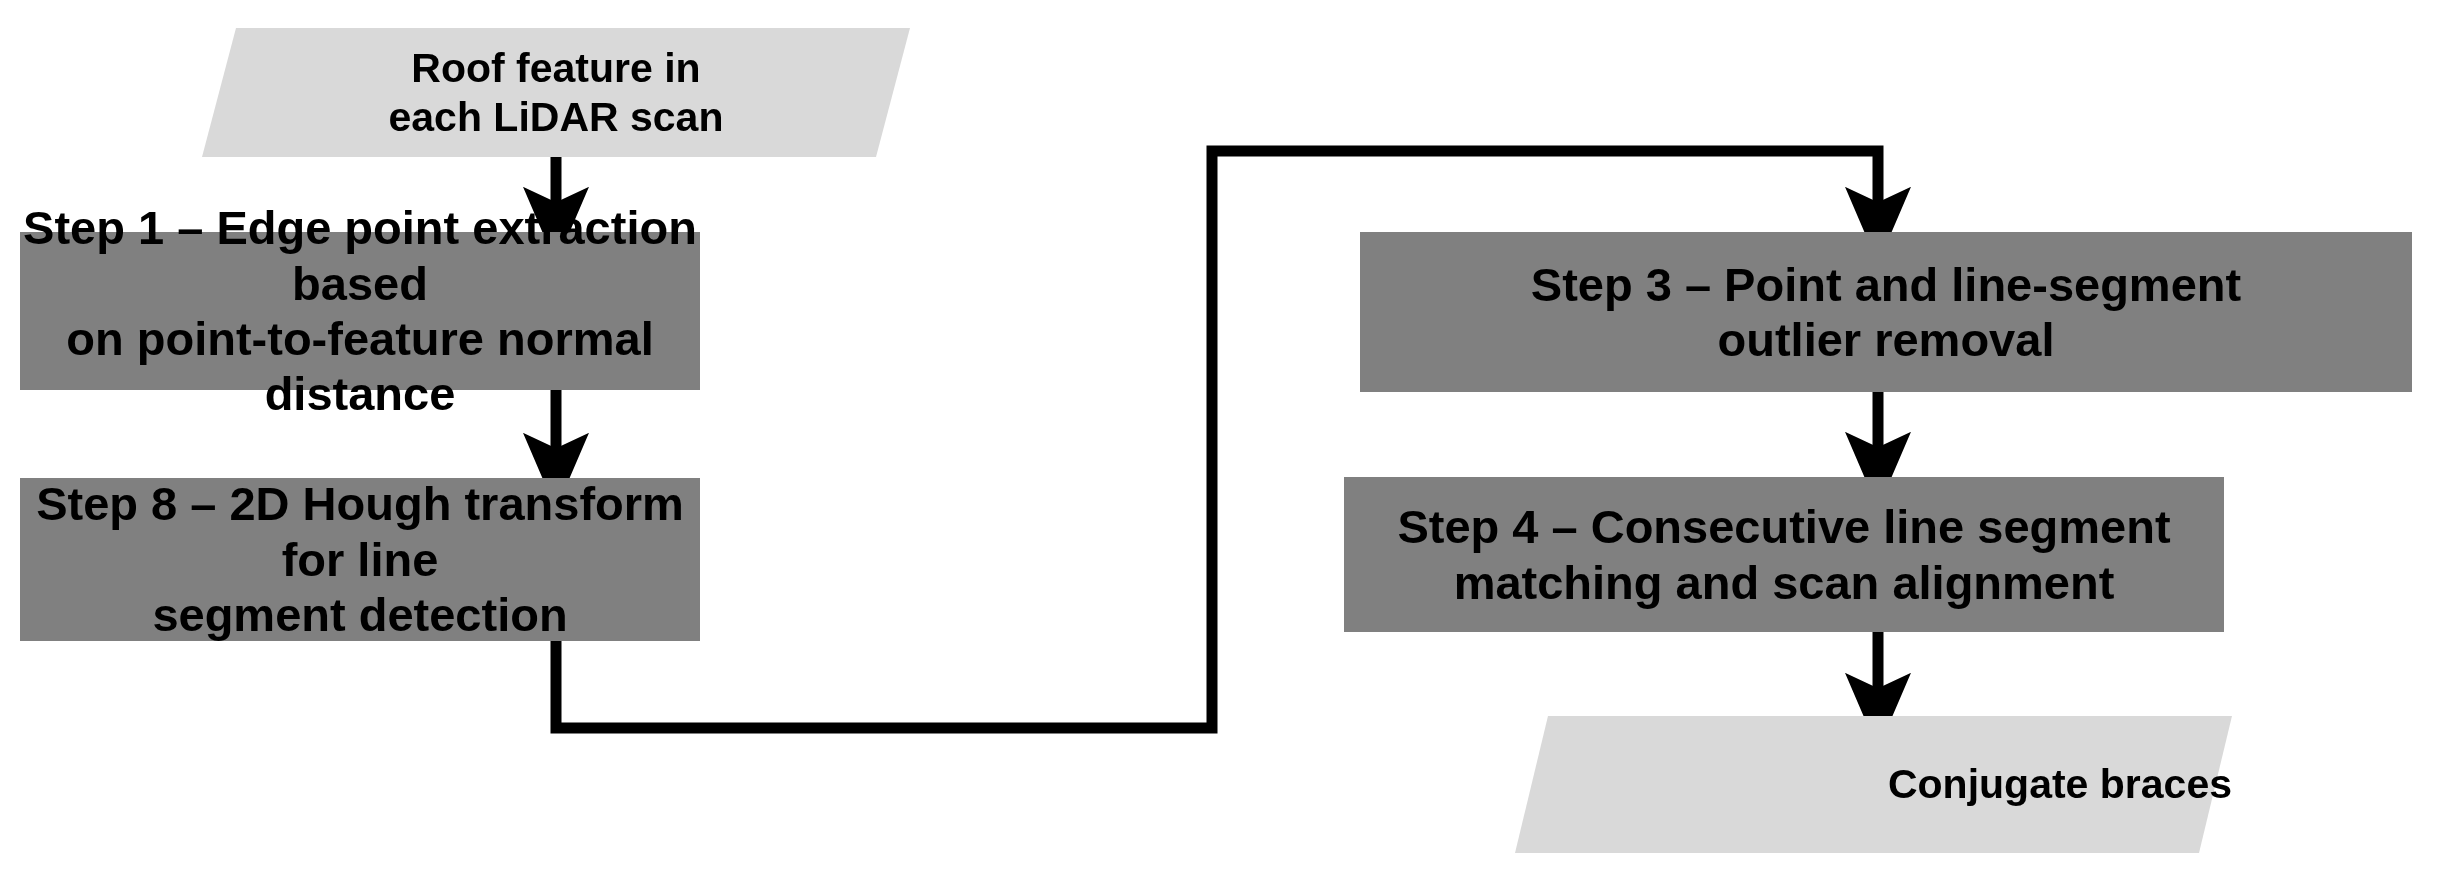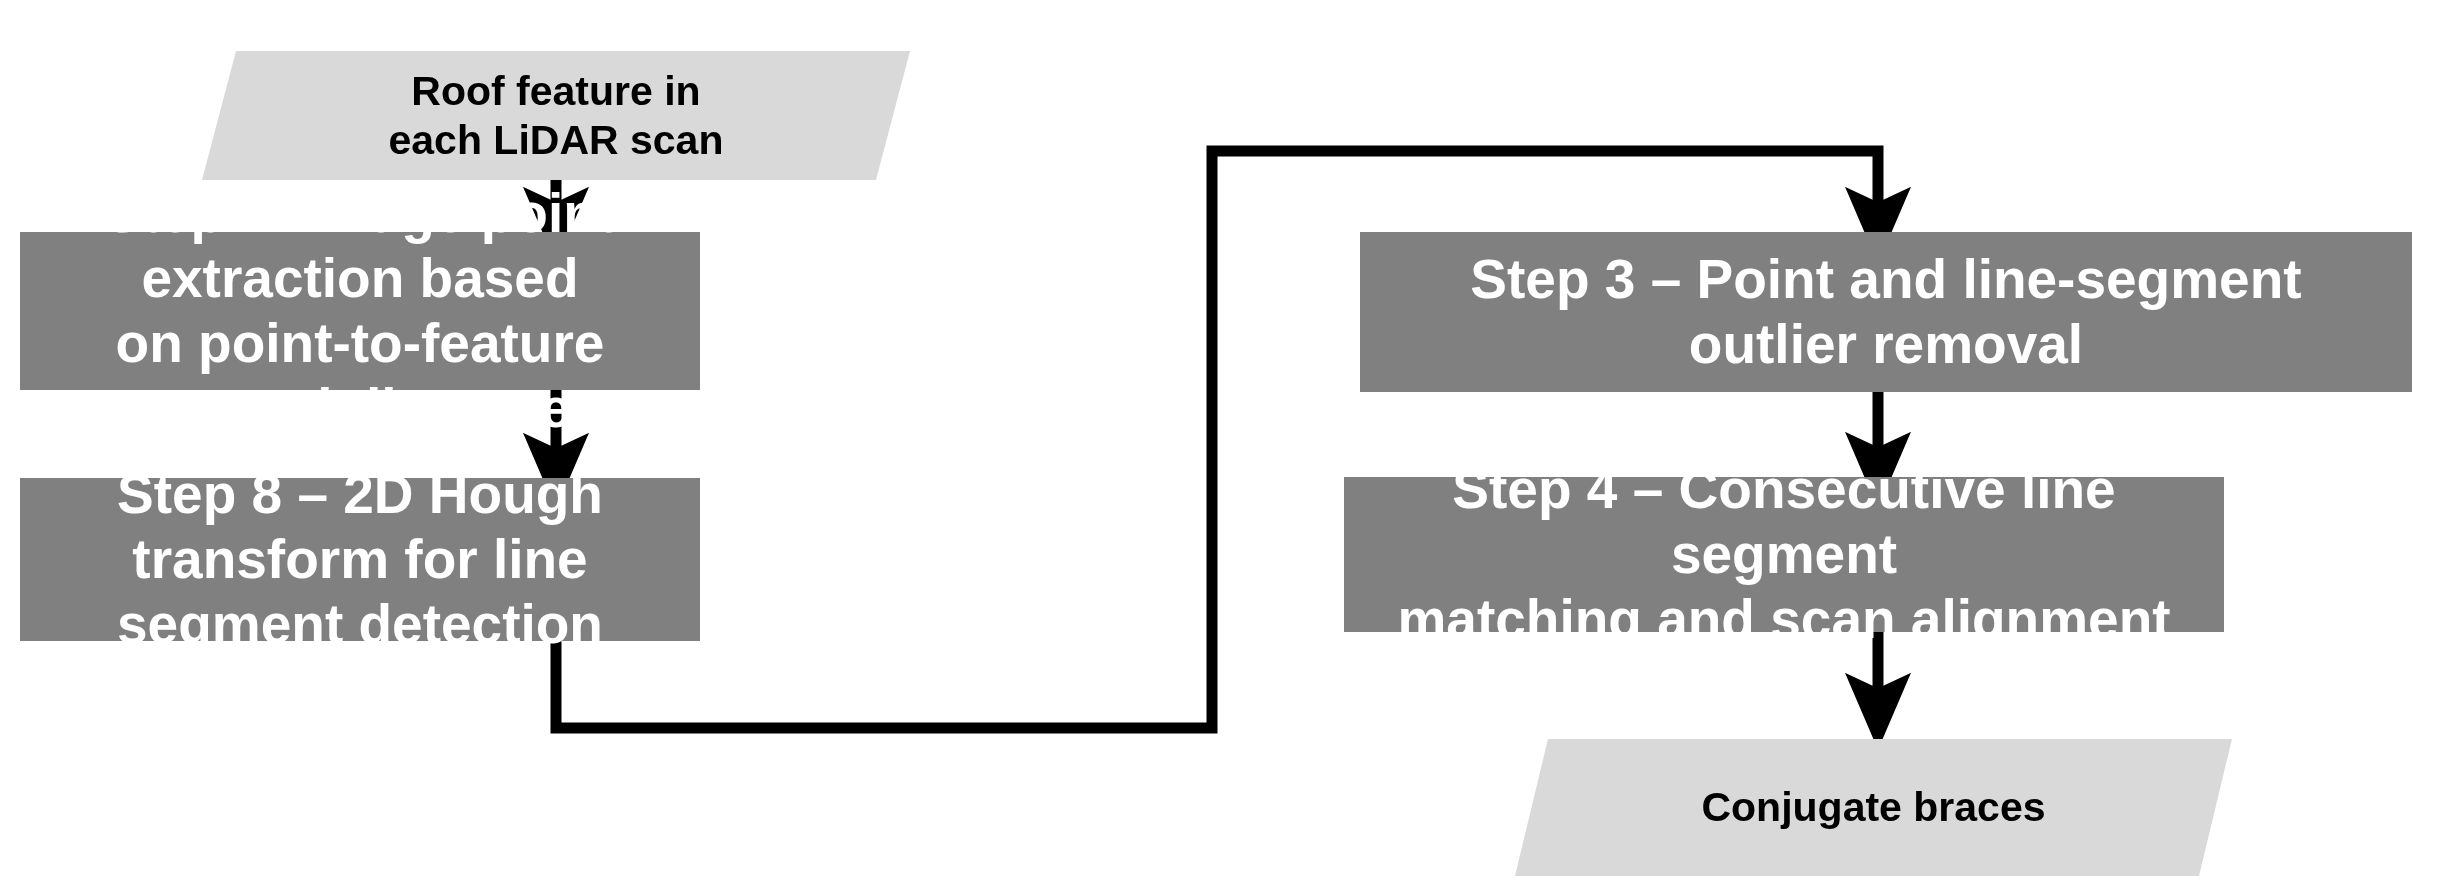--- a/index.html
+++ b/index.html
@@ -3,23 +3,23 @@
 <meta charset="utf-8">
 <style>
   html,body{margin:0;padding:0;background:#ffffff;}
   body{width:2439px;height:880px;font-family:"Liberation Sans",sans-serif;}
   #canvas{position:relative;width:2439px;height:880px;overflow:hidden;background:#ffffff;}
 
   .node{position:absolute;display:flex;align-items:center;justify-content:center;text-align:center;box-sizing:border-box;}
   .node .label{display:block;line-height:1.18;font-weight:bold;white-space:pre-line;}
 
   .proc{background:#808080;}
-  .proc .label{color:#ffffff;font-size:55px;letter-spacing:0px;}
+  .proc .label{color:#000000;font-size:47px;letter-spacing:0px;}
 
-  .io{background:transparent;margin-top:23px;}
+  .io{background:transparent;}
   .io .shape{position:absolute;inset:0;background:#d9d9d9;}
   .io .label{position:relative;color:#000000;font-size:41px;}
 
   svg.wires{position:absolute;left:0;top:0;width:2439px;height:880px;overflow:visible;pointer-events:none;}
 </style>
 </head>
 <body>
 
 <div id="canvas">
 
@@ -70,18 +70,18 @@
   <div class="node proc" style="left:1360px;top:232px;width:1052px;height:160px;">
     <span class="label">Step 3 – Point and line-segment
 outlier removal</span>
   </div>
 
   <div class="node proc" style="left:1344px;top:477px;width:880px;height:155px;">
     <span class="label">Step 4 – Consecutive line segment
 matching and scan alignment</span>
   </div>
 
-  <div class="node io" style="left:1515px;top:716px;width:717px;height:137px;">
+  <div class="node io" style="left:1515px;top:716px;width:717px;height:137px;justify-content:flex-end;">
     <div class="shape" style="clip-path:polygon(33px 0, 717px 0, 684px 137px, 0 137px);"></div>
     <span class="label">Conjugate braces</span>
   </div>
 
 </div>
 
 </body></html>

